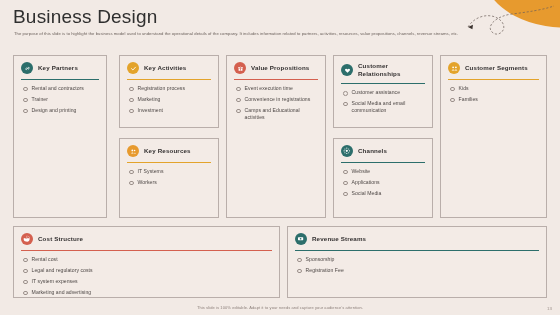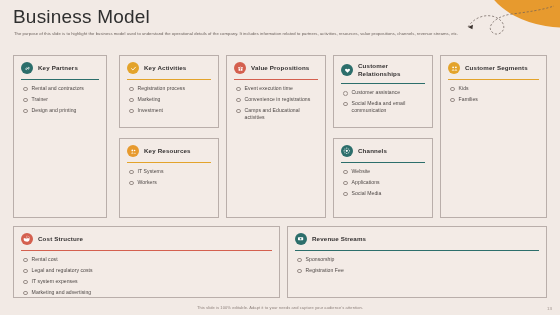--- a/index.html
+++ b/index.html
@@ -91,21 +91,21 @@
 <body>
 
 <div class="slide">
 
   <div class="corner-blob"></div>
   <svg class="deco-svg" viewBox="0 0 110 48">
     <path d="M18 27 C26 14, 44 12, 52 22 C58 30, 48 38, 42 32 C36 26, 46 16, 62 14 C78 12, 92 10, 104 6" fill="none" stroke="#6b5f59" stroke-width="0.7" stroke-dasharray="2.2 1.8"></path>
     <path d="M18 27 l5 -2.2 l-0.6 4.4 z" fill="#3b332f"></path>
   </svg>
 
-  <div class="title">Business Model</div>
+  <div class="title">Business Design</div>
   <div class="subtitle">The purpose of this slide is to highlight the business model used to understand the operational details of the company. It includes information related to partners, activities, resources, value propositions, channels, revenue streams, etc.</div>
 
   <div class="card" style="left:13px;top:55px;width:94px;height:163px;">
     <div class="card-head">
       <span class="icon" style="background:#2c6e6b;">
         <svg width="7" height="7" viewBox="0 0 16 16">
             <g stroke="#ffffff" stroke-width="1.8" fill="none" stroke-linecap="round">
           <path d="M6.5 9.5 L9.5 6.5"></path>
               <path d="M5 11 a2.6 2.6 0 0 1 0-3.7 l1.3-1.3"></path>
               <path d="M11 5 a2.6 2.6 0 0 1 0 3.7 l-1.3 1.3"></path>

